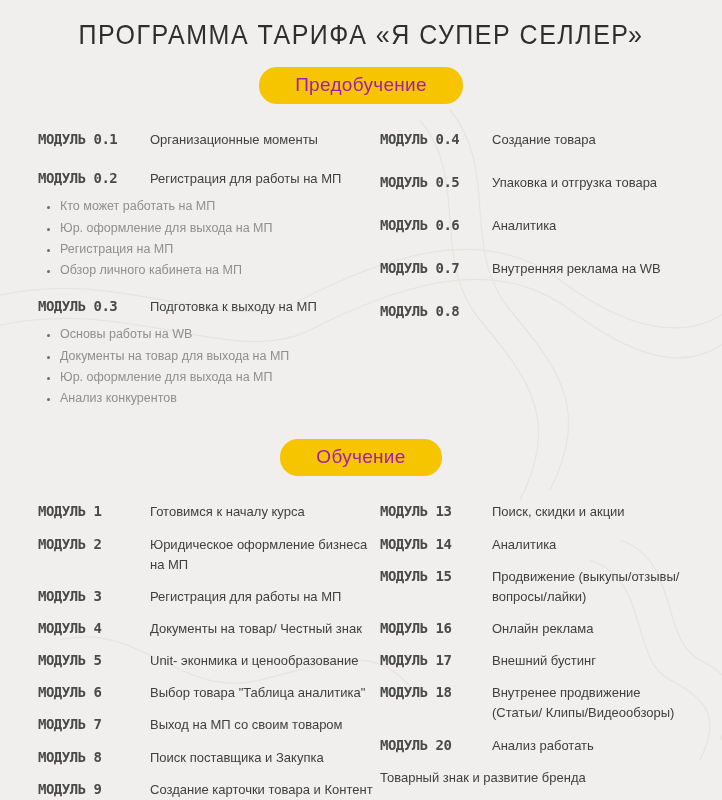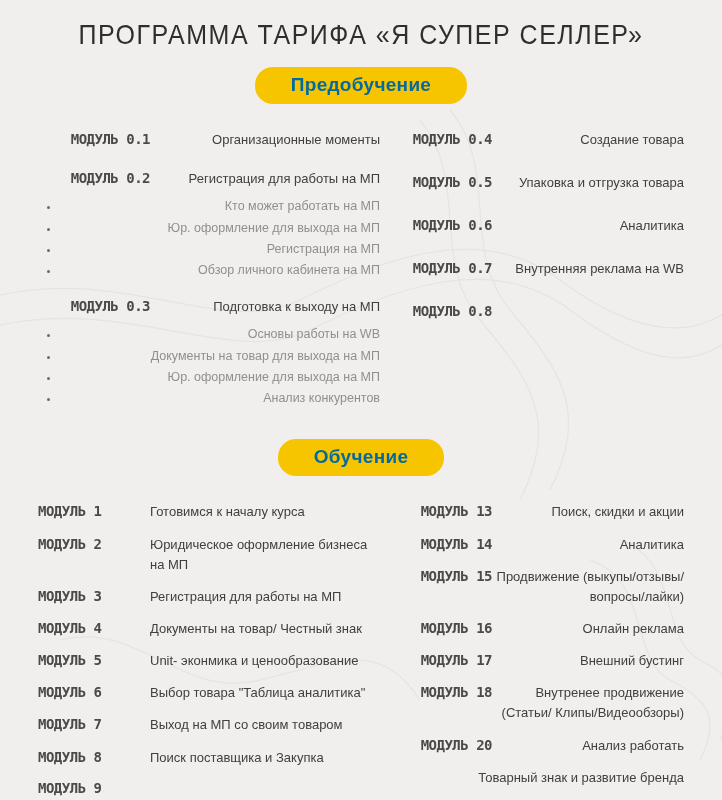--- a/index.html
+++ b/index.html
@@ -29,51 +29,51 @@
     color: #2e2e2e;
     letter-spacing: 1.5px;
     transform: scaleY(1.12);
     transform-origin: top center;
     white-space: nowrap;
   }
   .badge-wrap { text-align: center; position: relative; }
   .badge {
     display: inline-block;
     background: #f6c500;
-    color: #0369a1;
+    color: #a21caf;
     font-size: 19px;
-    font-weight: bold;
+    font-weight: normal;
     padding: 7px 36px 8px 36px;
     border-radius: 18px;
     letter-spacing: 0.3px;
   }
   .section { position: relative; }
   .section.pre .badge-wrap { margin-top: 20px; }
   .section.train .badge-wrap { margin-top: 14px; }
   .cols { display: flex; margin-top: 26px; }
   .col { box-sizing: border-box; }
   .col-left  { flex: 0 0 342px; }
-  .col-right { flex: 1 1 auto; text-align: right; }
+  .col-right { flex: 1 1 auto; }
   .mod-row { display: flex; align-items: baseline; }
   .mod-label {
     flex: 0 0 112px;
     font-family: "DejaVu Sans Mono", monospace;
     font-size: 14px;
     font-weight: bold;
     color: #4a4a4a;
     letter-spacing: -0.5px;
     white-space: nowrap;
   }
   .mod-title {
     flex: 1 1 auto;
     font-size: 13px;
     color: #404040;
     line-height: 1.55;
   }
-  .section.pre .col-left  .module { margin-bottom: 19px; text-align: right; }
+  .section.pre .col-left  .module { margin-bottom: 19px; }
   .section.pre .col-right .module { margin-bottom: 23px; }
   .section.train .module { margin-bottom: 12px; }
   .bullets {
     margin: 9px 0 2px 0;
     padding: 0 0 0 22px;
     list-style: disc;
   }
   .bullets li {
     font-size: 12.5px;
     color: #8f8f8f;
@@ -250,20 +250,21 @@
     <div class="mod-row">
       <span class="mod-label">МОДУЛЬ 8</span>
       <span class="mod-title">Поиск поставщика и Закупка</span>
     </div>
 
   </div>
 
   <div class="module">
     <div class="mod-row">
       <span class="mod-label">МОДУЛЬ 9</span>
+      <span class="mod-title">Создание карточки товара и Контент</span>
     </div>
 
   </div>
 
 </div>
       <div class="col col-right">
   <div class="module">
     <div class="mod-row">
       <span class="mod-label">МОДУЛЬ 13</span>
       <span class="mod-title">Поиск, скидки и акции</span>

